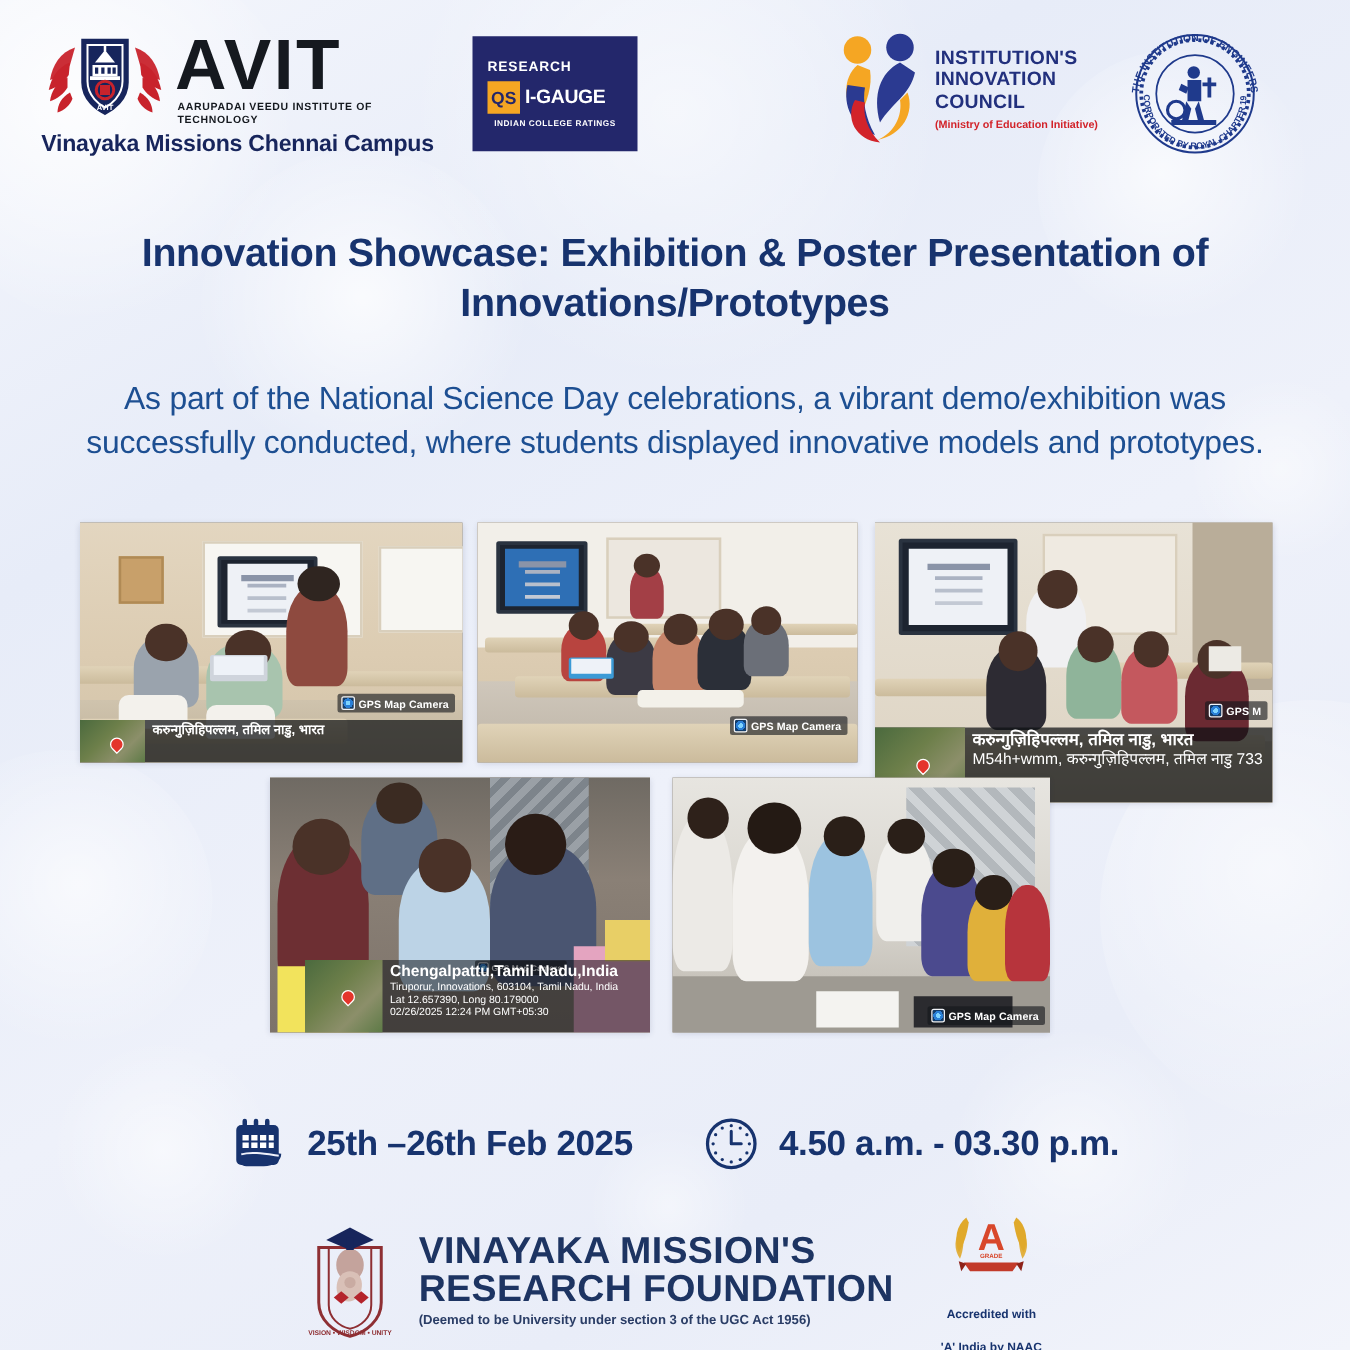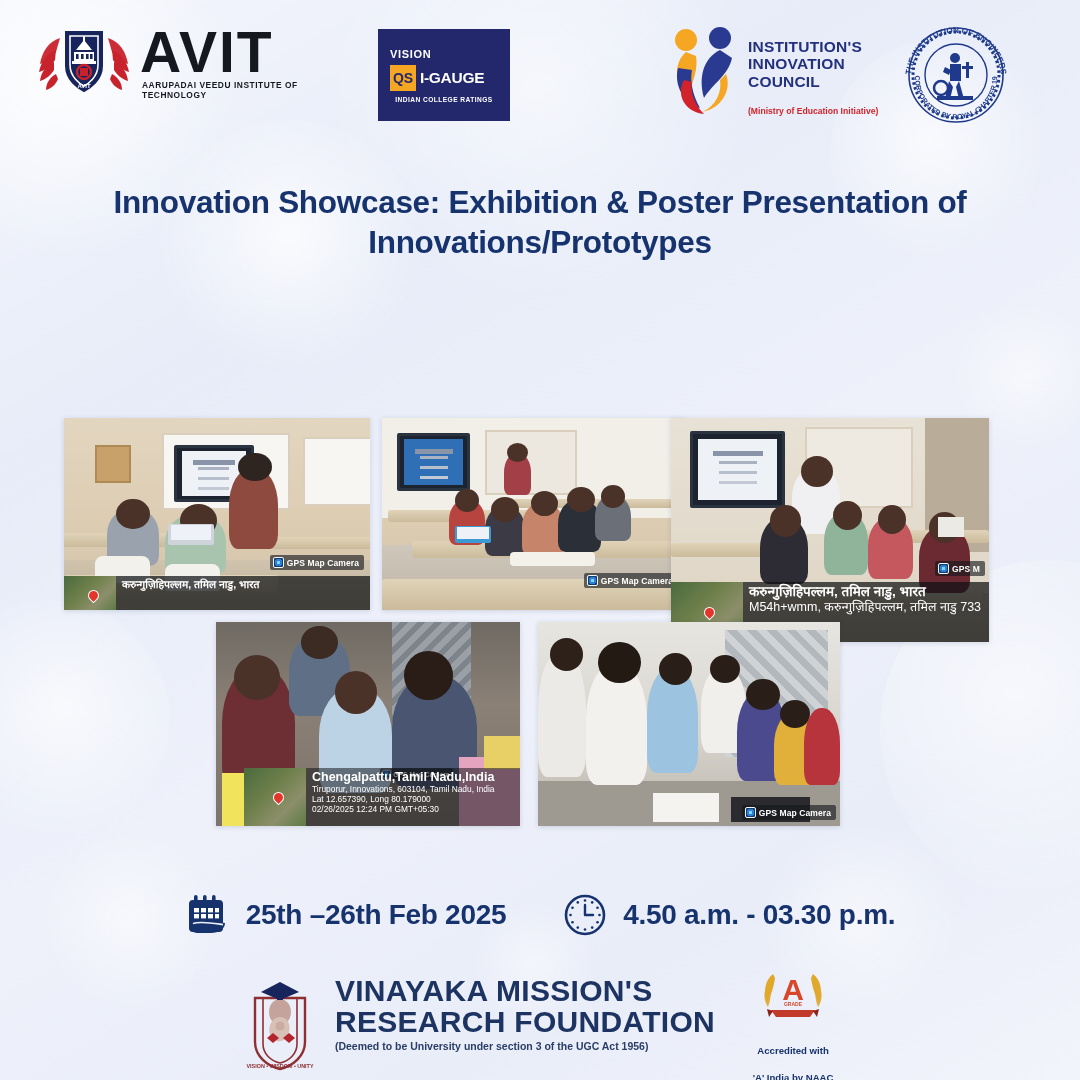--- a/index.html
+++ b/index.html
@@ -66,21 +66,21 @@
     width: 26px; height: 26px; background: #f5a623; color: #23276b;
     font-size: 14px; font-weight: bold; display: flex; align-items: center; justify-content: center;
   }
   .qs-gauge { color: #fff; font-size: 15.5px; font-weight: bold; letter-spacing: -.3px; }
   .qs-foot { color: #fff; font-size: 6.6px; letter-spacing: .45px; font-weight: 600; }
 
   
   .iic { position: absolute; left: 668px; top: 24px; width: 215px; height: 100px; }
   .iic-text { position: absolute; left: 80px; top: 14px; }
   .iic-line { color: #22307d; font-weight: bold; font-size: 15.5px; line-height: 1.12; letter-spacing: .2px; }
-  .iic-min { color: #d2232a; font-weight: bold; font-size: 8.6px; margin-top: 16px; }
+  .iic-min { color: #d2232a; font-weight: bold; font-size: 8.6px; margin-top: 4px; }
 
   
   .iei { position: absolute; left: 893px; top: 22px; width: 126px; height: 104px; }
 
   
   .title {
     position: absolute; left: 70px; top: 182px; width: 940px;
     text-align: center; color: #17336e; font-weight: bold;
     font-size: 31.5px; line-height: 1.28; letter-spacing: -.3px;
   }
@@ -145,21 +145,21 @@
 
   
   .dtrow { position: absolute; left: 0; top: 880px; width: 1080px; height: 70px;
            display: flex; align-items: center; justify-content: center; gap: 56px; }
   .dt-item { display: flex; align-items: center; gap: 15px; }
   .dt-text { color: #17336e; font-weight: bold; font-size: 28px; letter-spacing: -.3px; white-space: nowrap; }
 
   
   .footer { position: absolute; left: 0; top: 968px; width: 1080px; height: 112px;
             display: flex; align-items: center; justify-content: center; gap: 30px; }
-  .vmrf { display: flex; align-items: flex-start; gap: 14px; }
+  .vmrf { display: flex; align-items: center; gap: 14px; }
   .vmrf-text { line-height: 1.02; }
   .vmrf-l1, .vmrf-l2 { color: #1d3462; font-size: 30px; font-weight: bold; letter-spacing: .3px; }
   .vmrf-l3 { color: #2a3d66; font-size: 10.5px; font-weight: bold; margin-top: 4px; }
   .naac { text-align: center; width: 96px; }
   .naac-cap { color: #17336e; font-size: 9.6px; font-weight: bold; line-height: 1.25; margin-top: 15px; }
 </style>
 </head>
 <body>
 
 <div id="poster">
@@ -208,24 +208,25 @@
             <circle cx="54" cy="50" r="7" fill="none" stroke="#c8232c" stroke-width="2.4"></circle>
             <rect x="50" y="46" width="8" height="8" fill="#c8232c"></rect>
             <text x="54" y="66" font-family="Liberation Sans, sans-serif" font-size="6" font-weight="bold" fill="#fff" text-anchor="middle">AVIT</text>
           </svg>
         </div>
         <div>
           <div class="avit-word">AVIT</div>
           <div class="avit-sub">AARUPADAI VEEDU INSTITUTE OF TECHNOLOGY</div>
         </div>
       </div>
+      <div class="avit-campus">Vinayaka Missions Chennai Campus</div>
     </div>
 
     <div class="qs-badge">
-      <div class="qs-diamond">VISION</div>
+      <div class="qs-diamond">RESEARCH</div>
       <div class="qs-row">
         <div class="qs-mark">QS</div>
         <div class="qs-gauge">I-GAUGE</div>
       </div>
       <div class="qs-foot">INDIAN COLLEGE RATINGS</div>
     </div>
 
     <div class="iic">
       <svg width="78" height="96" viewBox="0 0 78 96">
         <circle cx="18" cy="16" r="11" fill="#f5a623"></circle>
@@ -268,20 +269,21 @@
           <path d="M56 59 l-4 18 h5 l3 -12 z"></path>
           <path d="M66 59 l5 18 h-5 l-3 -12 z"></path>
           <circle cx="48" cy="66" r="7" fill="none" stroke="#1f3a8c" stroke-width="2.5"></circle>
           <path d="M44 74 h36 v4 h-36 z"></path>
         </g>
       </svg>
     </div>
   </div>
 
   <div class="title">Innovation Showcase: Exhibition &amp; Poster Presentation of Innovations/Prototypes</div>
+  <div class="desc">As part of the National Science Day celebrations, a vibrant demo/exhibition was successfully conducted, where students displayed innovative models and prototypes.</div>
 
   <div class="photo" style="left:64px; top:418px; width:306px; height:192px;">
     <div class="scene">
       <div class="wall-beige"></div>
       <div class="board" style="left:32%; top:8%; width:42%; height:40%;"></div>
       <div class="board" style="left:78%; top:10%; width:24%; height:36%;"></div>
       <div class="board" style="left:10%; top:14%; width:12%; height:20%; background:#c8a06a; border-color:#b08a55;"></div>
       <div class="screen" style="left:36%; top:14%; width:26%; height:30%;">
           <div class="slide"></div>
         </div>
@@ -338,21 +340,21 @@
       <div class="head" style="left:41%; top:13%; width:7%; height:10%;"></div>
       <div style="position:absolute; left:42%; top:70%; width:28%; height:7%; background:#f3f1ea; border-radius:4px;"></div>
       <div class="laptop" style="left:24%; top:56%; width:12%; height:9%; background:#3b9ad6;"></div>
     </div>
     <div class="gps-chip" style="right:8px; bottom:22px;">
       <span class="gi"></span>
       <span class="gt">GPS Map Camera</span>
     </div>
   </div>
 
-  <div class="photo" style="left:671px; top:418px; width:318px; height:224px;">
+  <div class="photo" style="left:700px; top:418px; width:318px; height:224px;">
     <div class="scene">
       <div class="wall-beige" style="background:linear-gradient(180deg,#e8e2d6,#ddd3c2);"></div>
       <div class="screen" style="left:6%; top:6%; width:30%; height:34%;">
           <div class="slide"></div>
         </div>
       <div class="board" style="left:42%; top:4%; width:34%; height:36%; background:#efeae1;"></div>
       <div style="position:absolute; left:80%; top:0; width:20%; height:60%; background:#b9ad99;"></div>
       <div class="floor" style="height:22%;"></div>
       <div class="desk" style="left:0%; top:56%; width:40%; height:6%;"></div>
       <div class="desk" style="left:52%; top:50%; width:48%; height:6%;"></div>

